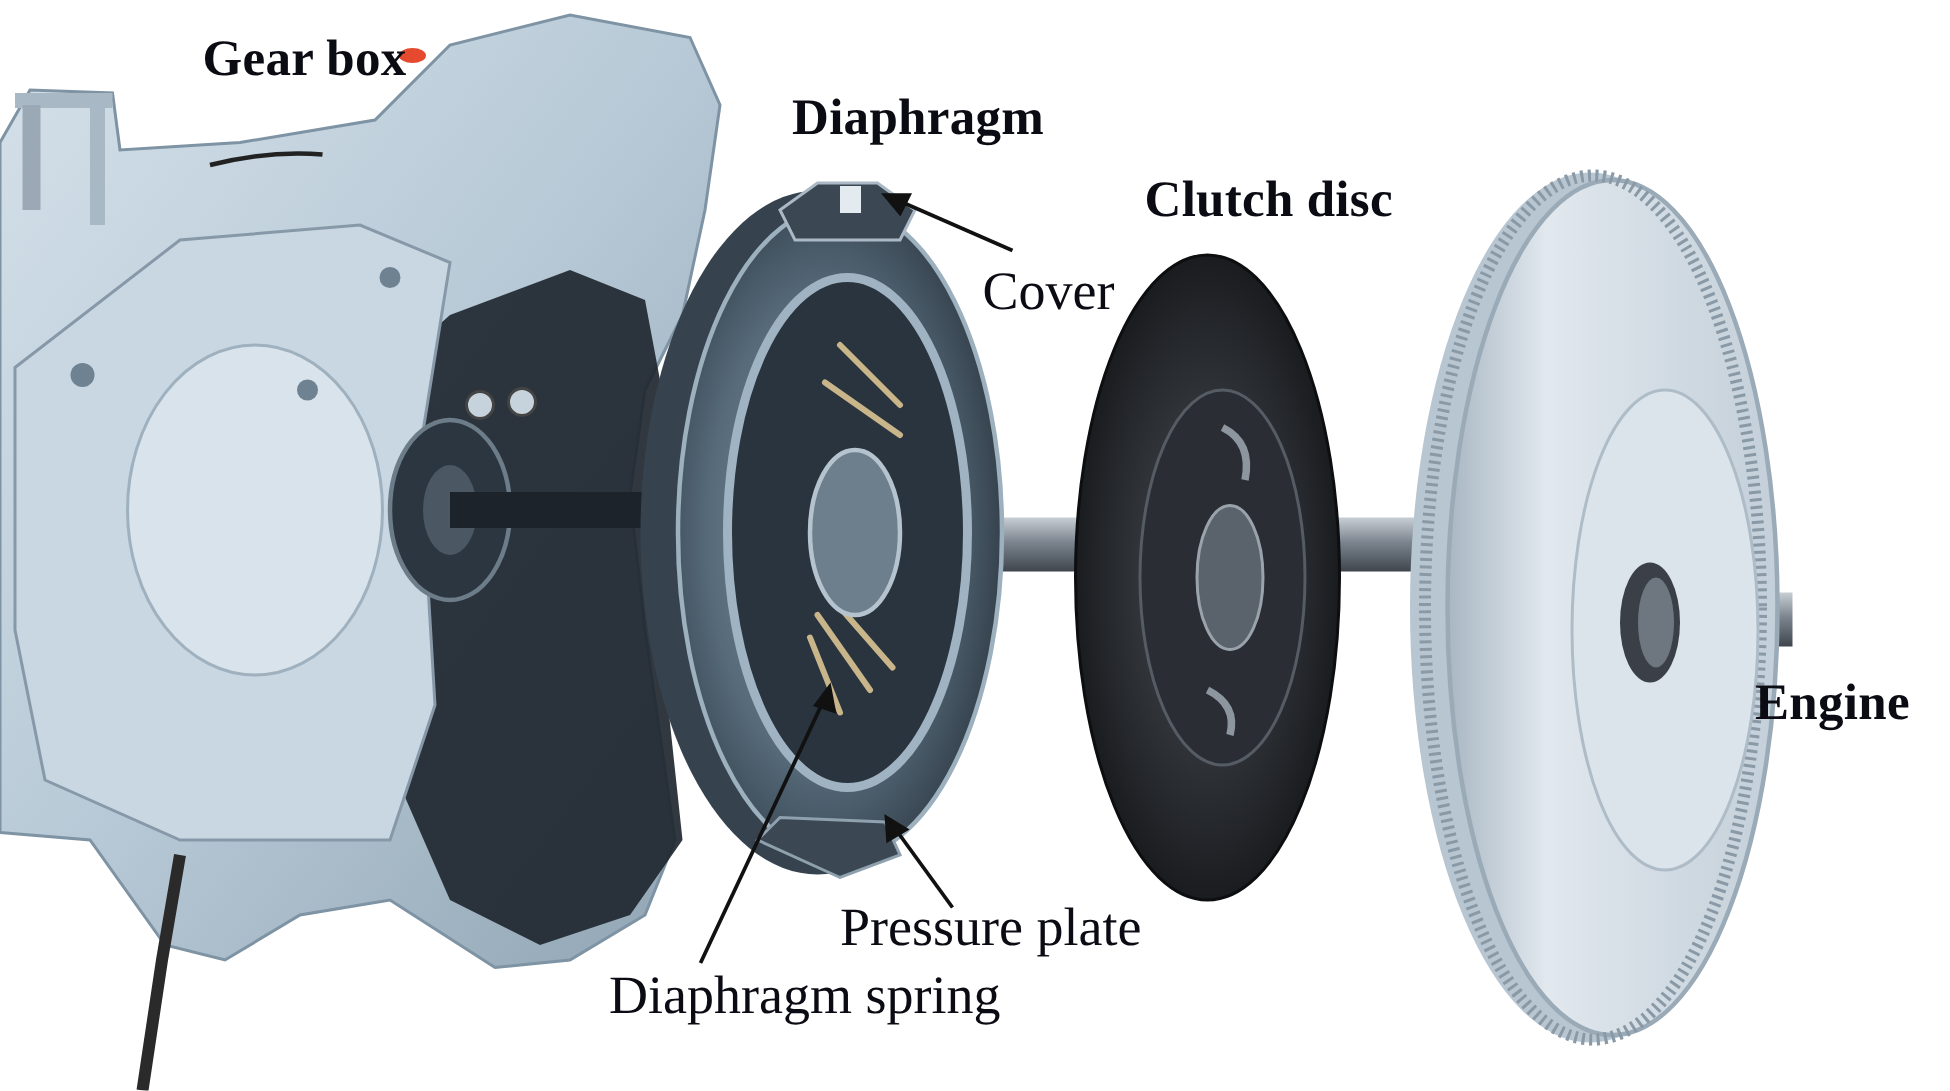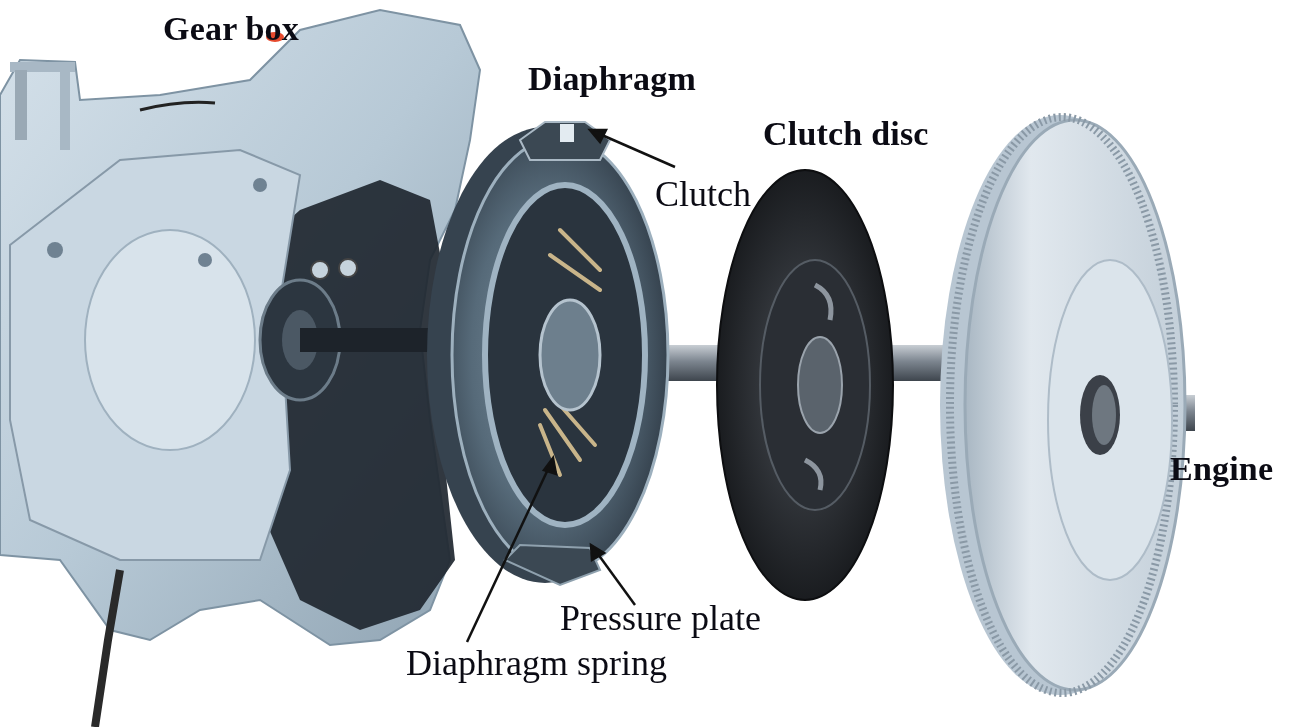--- a/index.html
+++ b/index.html
@@ -118,22 +118,22 @@
       <polygon points="590,130 606,130 600,142"></polygon>
 
       <line x1="635" y1="605" x2="595" y2="550"></line>
       <polygon points="591,545 604,553 592,560"></polygon>
 
       <line x1="467" y1="642" x2="550" y2="465"></line>
       <polygon points="553,458 556,474 544,470"></polygon>
     </g>
   </svg>
 
-  <div class="label bold" style="left:135px; top:12px;margin-left:28px;">Gear box</div>
+  <div class="label bold" style="left:135px; top:23px;">Gear box</div>
   <div class="label bold" style="left:528px; top:62px;">Diaphragm</div>
   <div class="label bold" style="left:763px; top:117px;">Clutch disc</div>
   <div class="label bold" style="left:1170px; top:452px;text-align:right;">Engine</div>
 
-  <div class="label reg" style="left:655px; top:176px;">Clutch</div>
+  <div class="label reg" style="left:655px; top:176px;">Cover</div>
   <div class="label reg" style="left:406px; top:645px;">Diaphragm spring</div>
   <div class="label reg" style="left:560px; top:600px;">Pressure plate</div>
 
 </div>
 
 </body></html>

